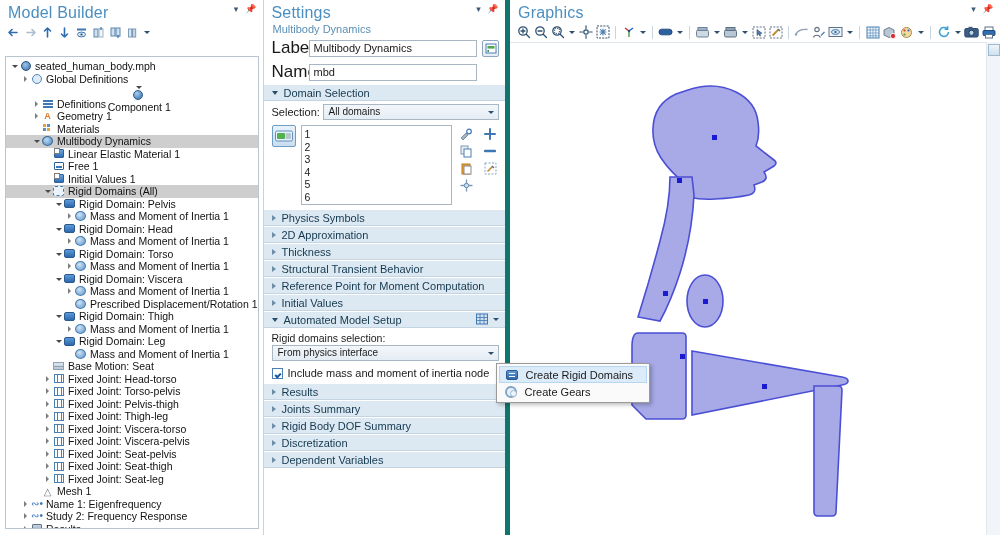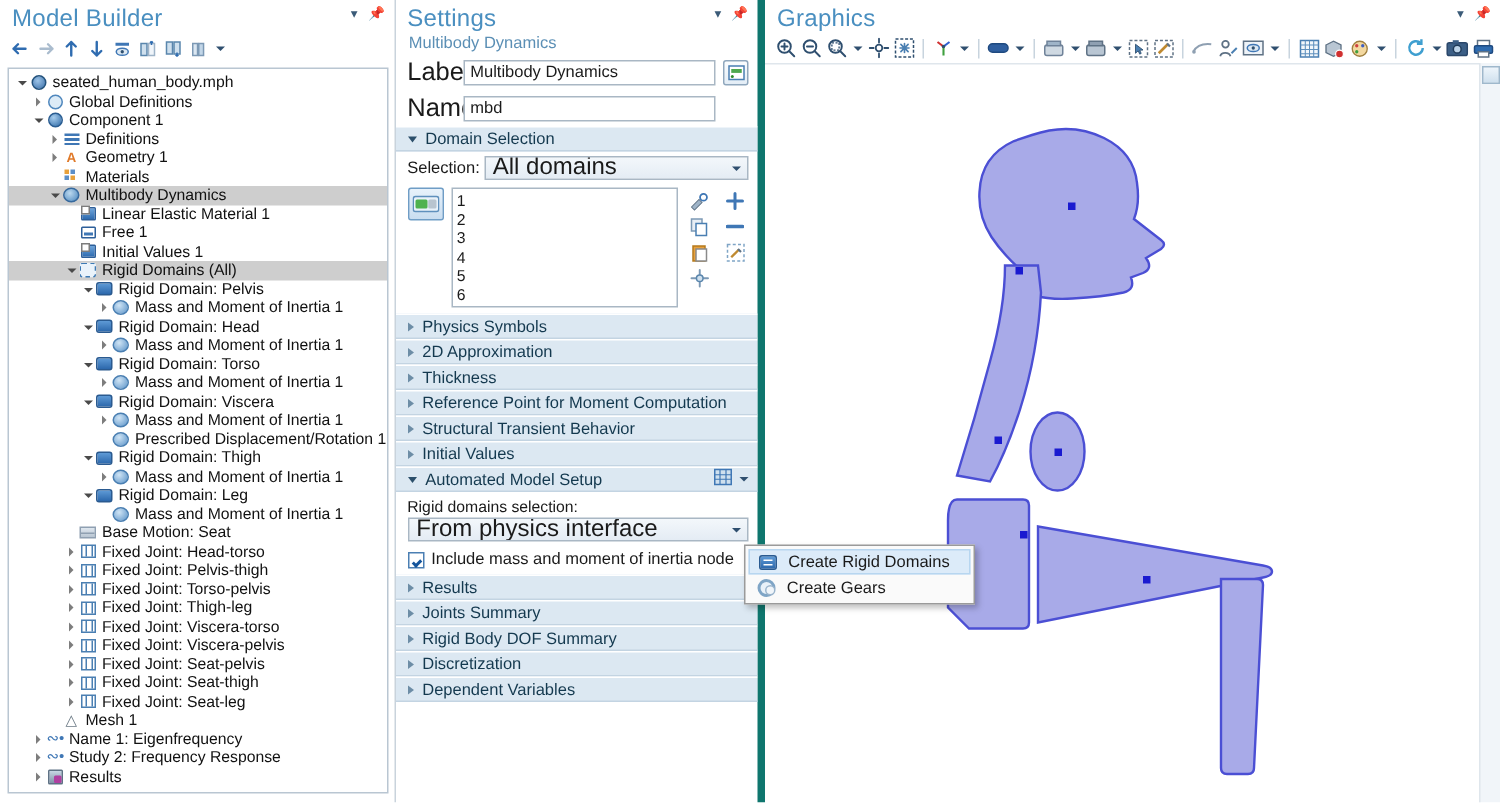--- a/index.html
+++ b/index.html
@@ -29,21 +29,21 @@
   .toolbar { display: flex; align-items: center; gap: 2px; padding: 2px 4px 3px 6px; flex: none; height: 21px; }
   .tbtn { width: 15px; height: 15px; display: flex; align-items: center; justify-content: center; border-radius: 2px; }
   .tbtn svg { display: block; }
   .tsep { width: 1px; height: 13px; background: #c8d4de; margin: 0 3px; }
   .caret { width: 9px; height: 14px; display: flex; align-items: center; justify-content: center; }
   .caret::after { content: ""; border-left: 3px solid transparent; border-right: 3px solid transparent; border-top: 3.5px solid #2f4f6f; }
 
   
   #model-builder { width: 265px; border-right: 1px solid #c9d3dc; }
   .tree {
-    flex: 1 1 auto; margin: 2px 4px 6px 5px; border: 1px solid #b9c6d2; background: #fff;
+    flex: 1 1 auto; margin: 13px 4px 6px 5px; border: 1px solid #b9c6d2; background: #fff;
     overflow: hidden; position: relative;
   }
   .tree-inner { padding: 3px 0 0 0; }
   .node { display: flex; align-items: center; height: 12.5px; white-space: nowrap; font-size: 10.5px; line-height: 12.5px; }
   .node.sel { background: #cecece; }
   .node .arr { width: 9px; display: flex; align-items: center; justify-content: center; flex: none; }
   .node .arr.open::after { content: ""; border-left: 3.2px solid transparent; border-right: 3.2px solid transparent; border-top: 3.8px solid #4a4a4a; margin-top: 1px; }
   .node .arr.closed::after { content: ""; border-top: 3.2px solid transparent; border-bottom: 3.2px solid transparent; border-left: 3.8px solid #7d7d7d; }
   .node .ico { width: 13px; height: 12px; flex: none; display: flex; align-items: center; justify-content: center; margin-right: 3px; }
   .node .lbl { color: #111; }
@@ -91,21 +91,21 @@
     background: #dce8f2; border-top: 1px solid #fff; border-bottom: 1px solid #c3d4e2;
     padding-left: 8px; font-size: 11px; color: #14394f; position: relative;
   }
   .sect-head .tri-open { border-left: 3.4px solid transparent; border-right: 3.4px solid transparent; border-top: 4px solid #2c4f6b; }
   .sect-head .tri-closed { border-top: 3.4px solid transparent; border-bottom: 3.4px solid transparent; border-left: 4px solid #6d8da6; }
   .sect-head .hd-right { position: absolute; right: 5px; display: flex; align-items: center; gap: 3px; }
   .selrow { display: flex; align-items: center; padding: 3px 6px 2px 8px; gap: 5px; }
   .selrow .slabel { font-size: 11px; width: 46px; flex: none; }
   .combo {
     flex: 1 1 auto; height: 16px; border: 1px solid #a9b7c4;
-    background: linear-gradient(#f3f7fb,#e4ecf4); font-size: 16px; line-height: 14px;
+    background: linear-gradient(#f3f7fb,#e4ecf4); font-size: 10px; line-height: 14px;
     padding: 0 14px 0 5px; position: relative; color: #1a1a1a; white-space: nowrap; overflow: hidden;
   }
   .combo::after { content:""; position:absolute; right:4px; top:6px; border-left:3.2px solid transparent; border-right:3.2px solid transparent; border-top:3.8px solid #2f4f6f; }
   .sel-area { display: flex; padding: 3px 4px 4px 8px; gap: 5px; align-items: flex-start; }
   .sel-mode { width: 24px; height: 22px; border: 1px solid #6f9dc6; background: linear-gradient(#e8f2fb,#c9ddf0); border-radius: 2px; display:flex;align-items:center;justify-content:center; flex:none; }
   .sel-list {
     flex: 1 1 auto; height: 80px; border: 1px solid #a9b7c4; background: #fff;
     font-size: 10.5px; padding: 2px 3px; line-height: 12.6px; overflow: hidden; color: #1a1a1a;
   }
   .sel-tools { width: 44px; flex: none; display: grid; grid-template-columns: 20px 20px; gap: 1px 4px; padding-top: 1px; }
@@ -212,21 +212,21 @@
             </span>
             <span class="lbl">seated_human_body.mph</span>
           </div>
           <div class="node" style="padding-left: 15px;">
             <span class="arr closed"></span>
             <span class="ico">
               <span class="i-glob"></span>
             </span>
             <span class="lbl">Global Definitions</span>
           </div>
-          <div class="node" style="padding-left: 15px;">
+          <div class="node" style="padding-left: 15px; flex-direction: column;">
             <span class="arr open"></span>
             <span class="ico">
               <span class="i-comp"></span>
             </span>
             <span class="lbl">Component 1</span>
           </div>
           <div class="node" style="padding-left: 26px;">
             <span class="arr closed"></span>
             <span class="ico">
               <span class="i-defs"></span>
@@ -385,28 +385,28 @@
             <span class="ico">
               <span class="i-joint"></span>
             </span>
             <span class="lbl">Fixed Joint: Head-torso</span>
           </div>
           <div class="node" style="padding-left: 37px;">
             <span class="arr closed"></span>
             <span class="ico">
               <span class="i-joint"></span>
             </span>
+            <span class="lbl">Fixed Joint: Torso-pelvis</span>
+          </div>
+          <div class="node" style="padding-left: 37px;">
+            <span class="arr closed"></span>
+            <span class="ico">
+              <span class="i-joint"></span>
+            </span>
             <span class="lbl">Fixed Joint: Pelvis-thigh</span>
-          </div>
-          <div class="node" style="padding-left: 37px;">
-            <span class="arr closed"></span>
-            <span class="ico">
-              <span class="i-joint"></span>
-            </span>
-            <span class="lbl">Fixed Joint: Torso-pelvis</span>
           </div>
           <div class="node" style="padding-left: 37px;">
             <span class="arr closed"></span>
             <span class="ico">
               <span class="i-joint"></span>
             </span>
             <span class="lbl">Fixed Joint: Thigh-leg</span>
           </div>
           <div class="node" style="padding-left: 37px;">
             <span class="arr closed"></span>
@@ -584,25 +584,25 @@
           <div class="sect-head">
             <span class="tri-closed"></span>
             <span>2D Approximation</span>
           </div>
           <div class="sect-head">
             <span class="tri-closed"></span>
             <span>Thickness</span>
           </div>
           <div class="sect-head">
             <span class="tri-closed"></span>
+            <span>Structural Transient Behavior</span>
+          </div>
+          <div class="sect-head">
+            <span class="tri-closed"></span>
             <span>Reference Point for Moment Computation</span>
-          </div>
-          <div class="sect-head">
-            <span class="tri-closed"></span>
-            <span>Structural Transient Behavior</span>
           </div>
           <div class="sect-head">
             <span class="tri-closed"></span>
             <span>Initial Values</span>
           </div>
         </div>
 
       <div class="sect-head">
         <span class="tri-open"></span>
         <span>Automated Model Setup</span>

